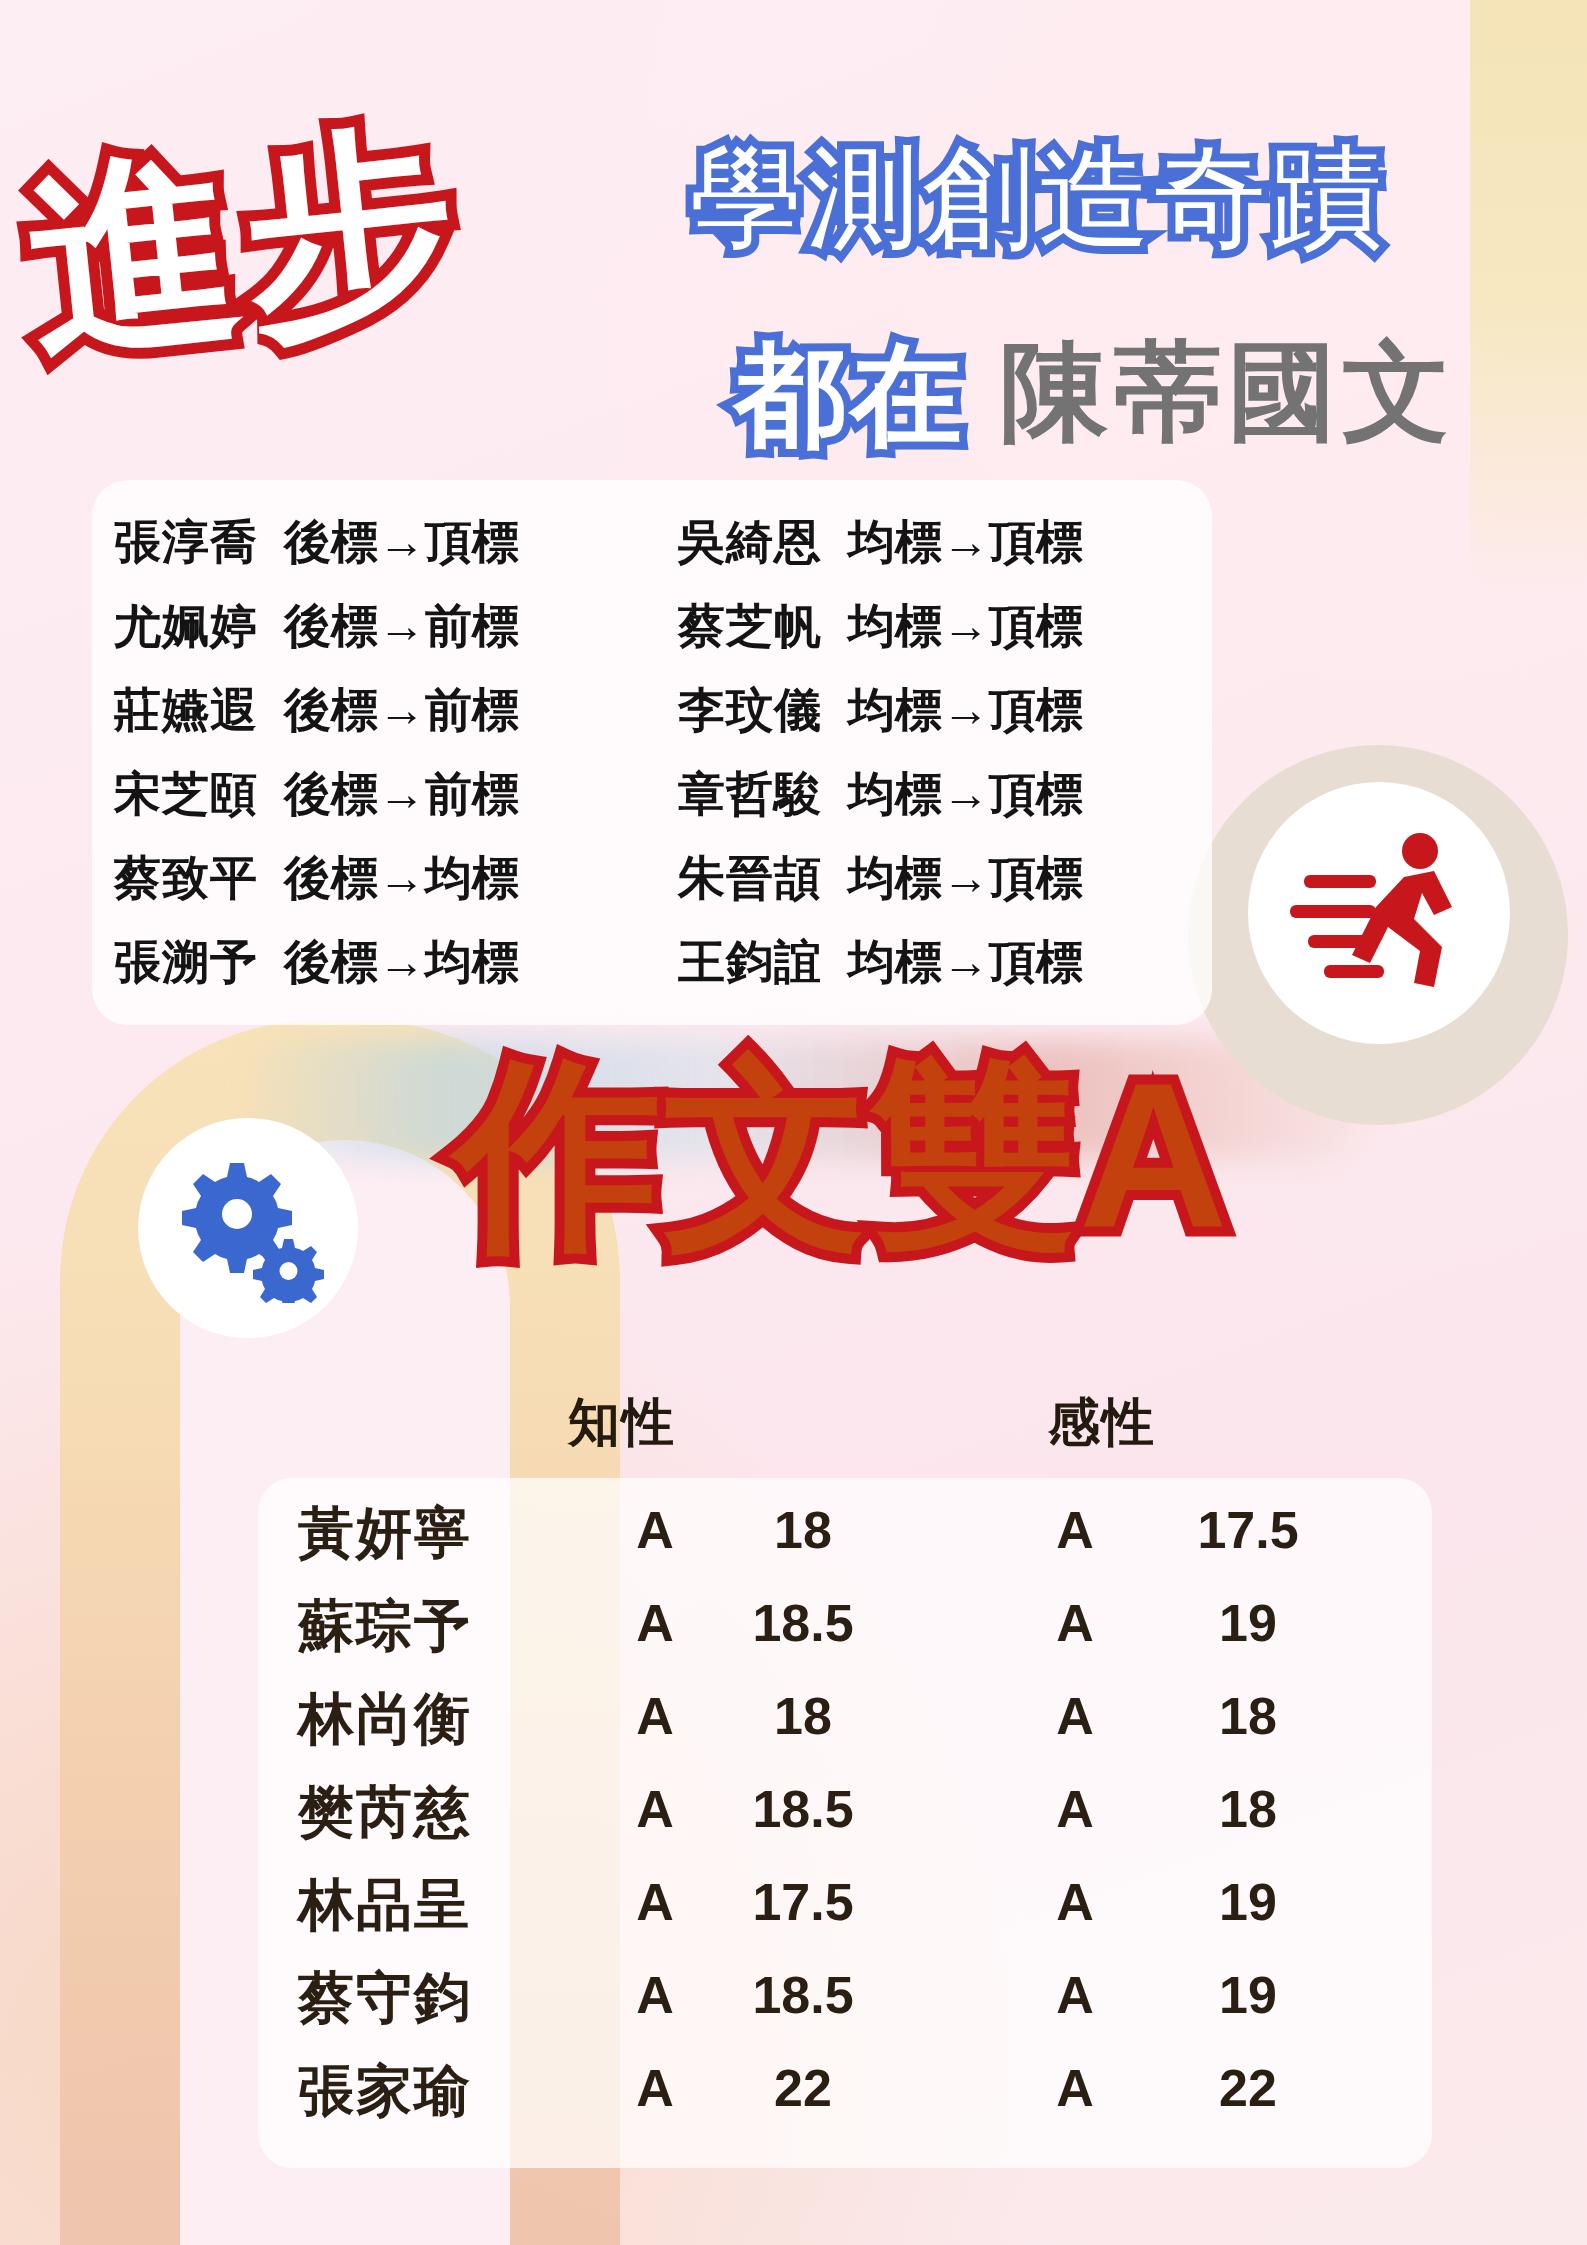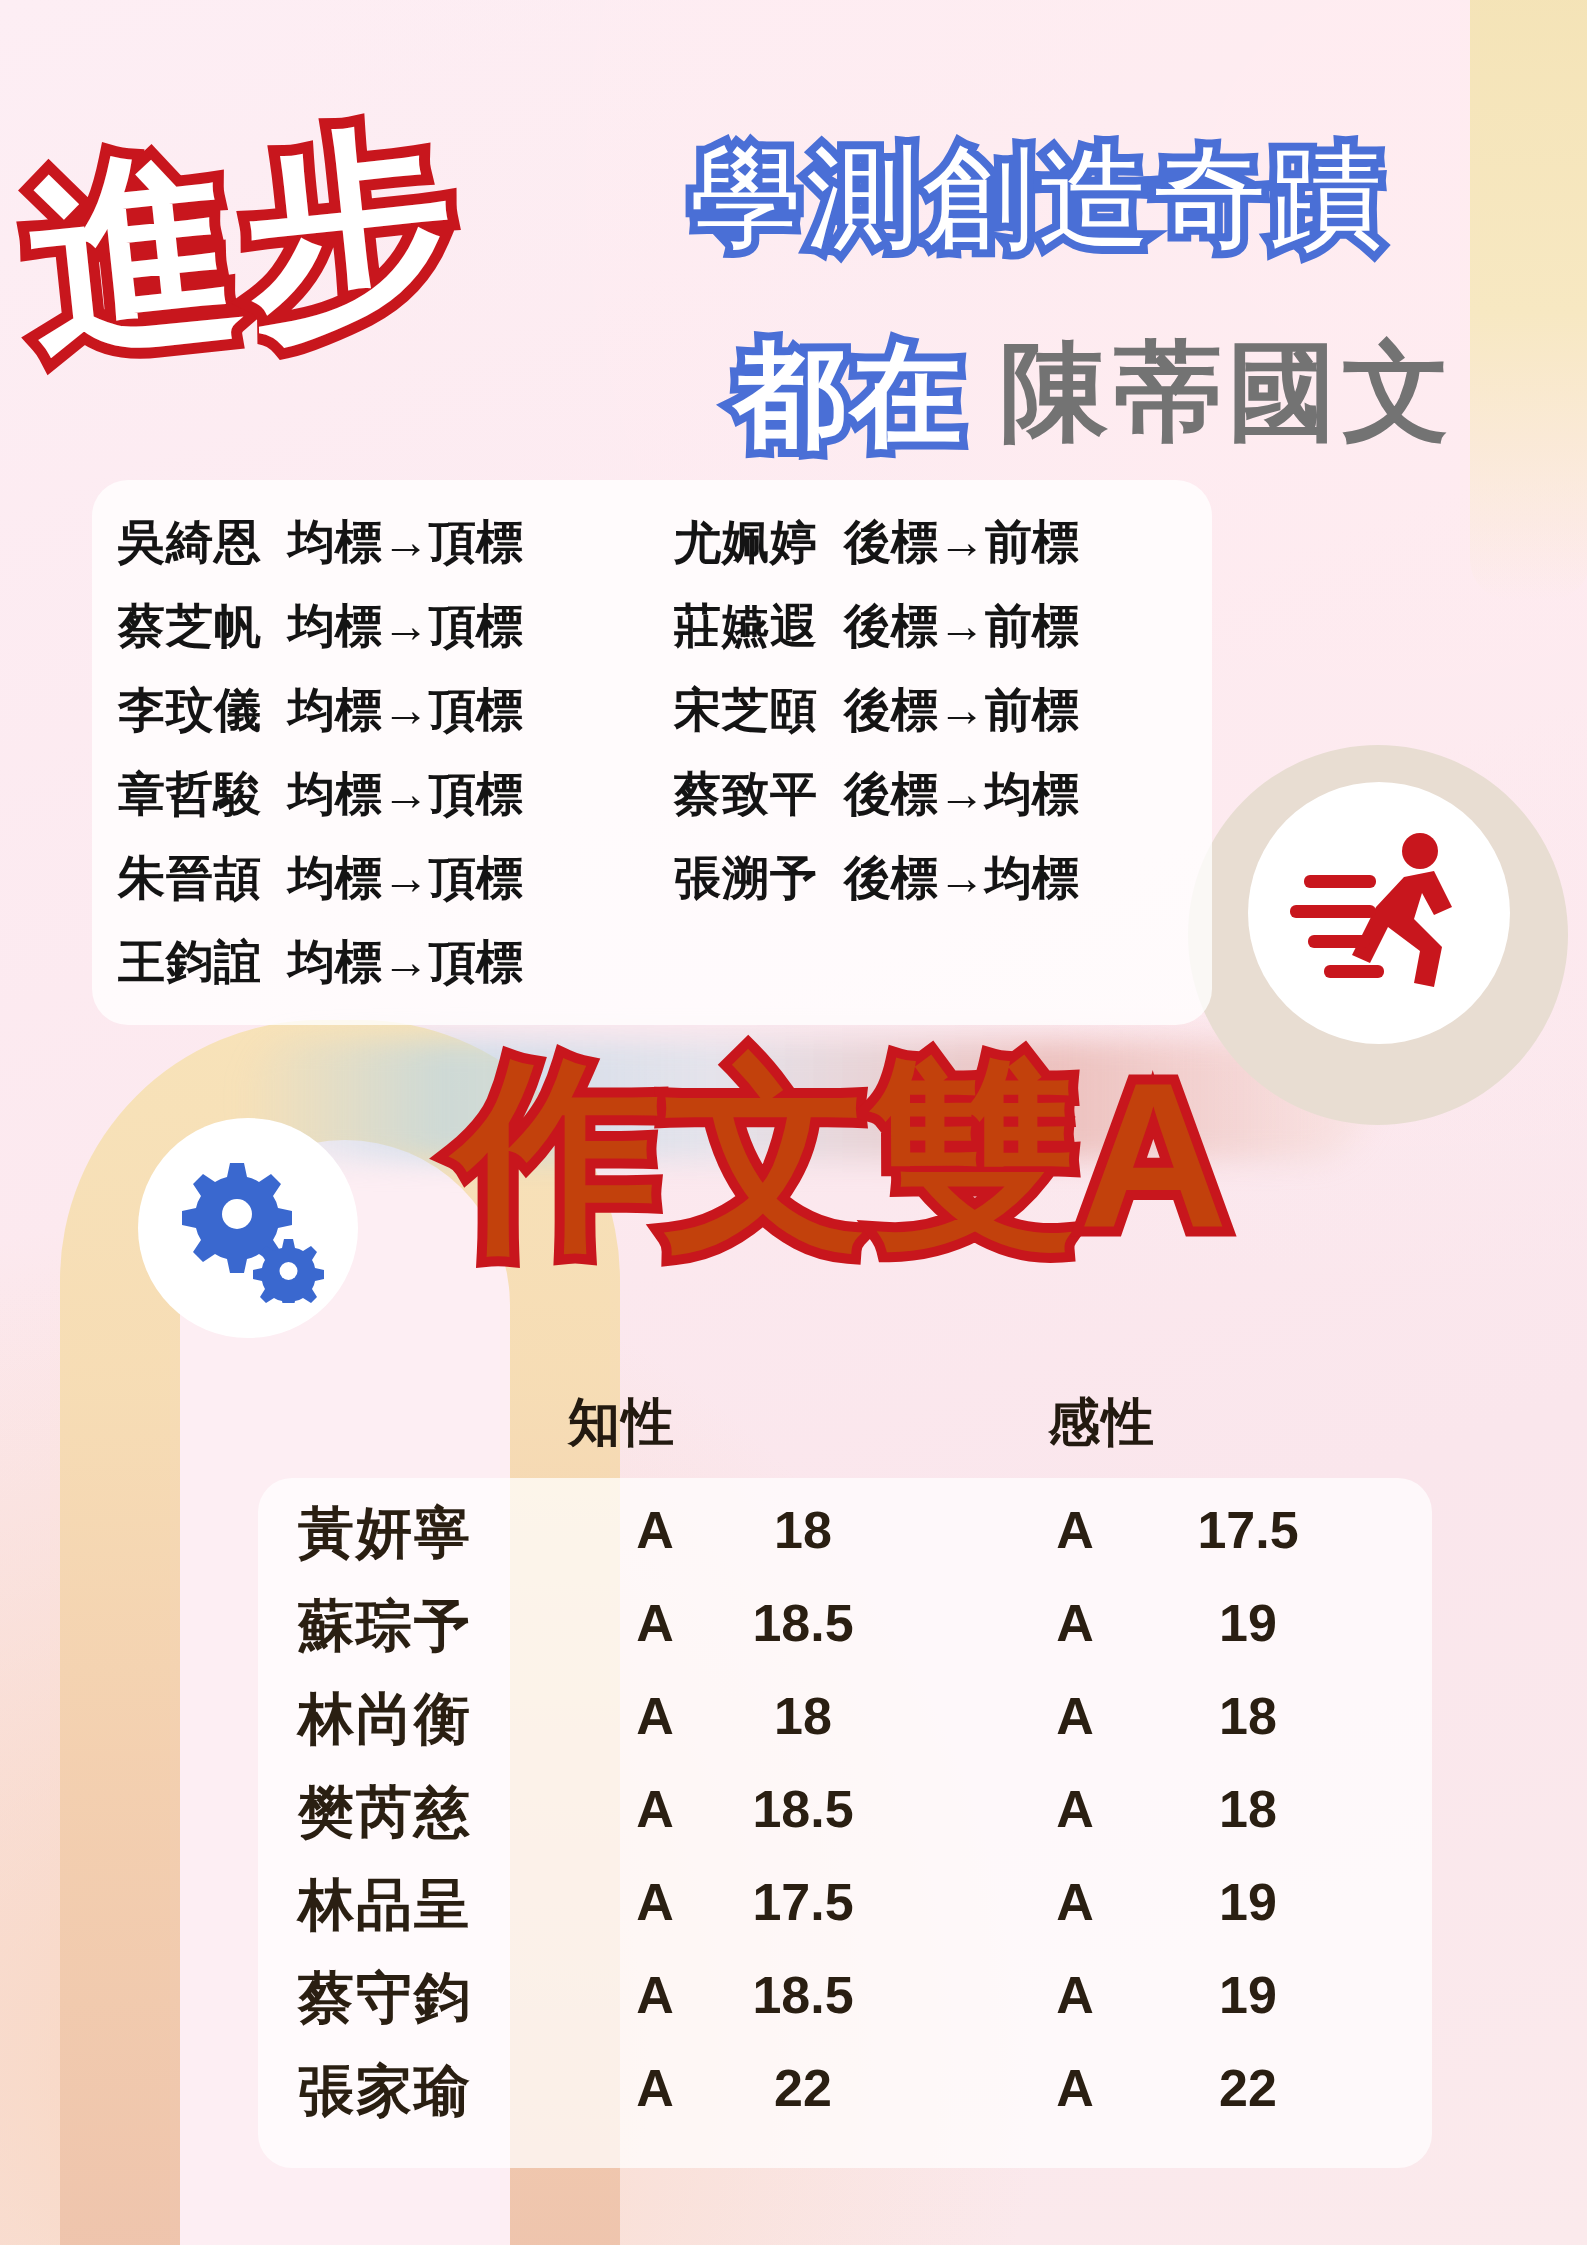--- a/index.html
+++ b/index.html
@@ -309,20 +309,24 @@
 <div class="headline">
   <div class="h-jinbu">進步</div>
   <div class="h-line1">學測創造奇蹟</div>
   <div class="h-line2">都在</div>
   <div class="h-brand">陳蒂國文</div>
 </div>
 
 <div class="progress-card">
   <div class="progress-grid">
 
+    <div class="p-row left">
+      <span class="p-name">張淳喬</span>
+      <span class="p-change">後標→頂標</span>
+    </div>
     <div class="p-row right">
       <span class="p-name">吳綺恩</span>
       <span class="p-change">均標→頂標</span>
     </div>
 
     <div class="p-row left">
       <span class="p-name">尤姵婷</span>
       <span class="p-change">後標→前標</span>
     </div>
     <div class="p-row right">

